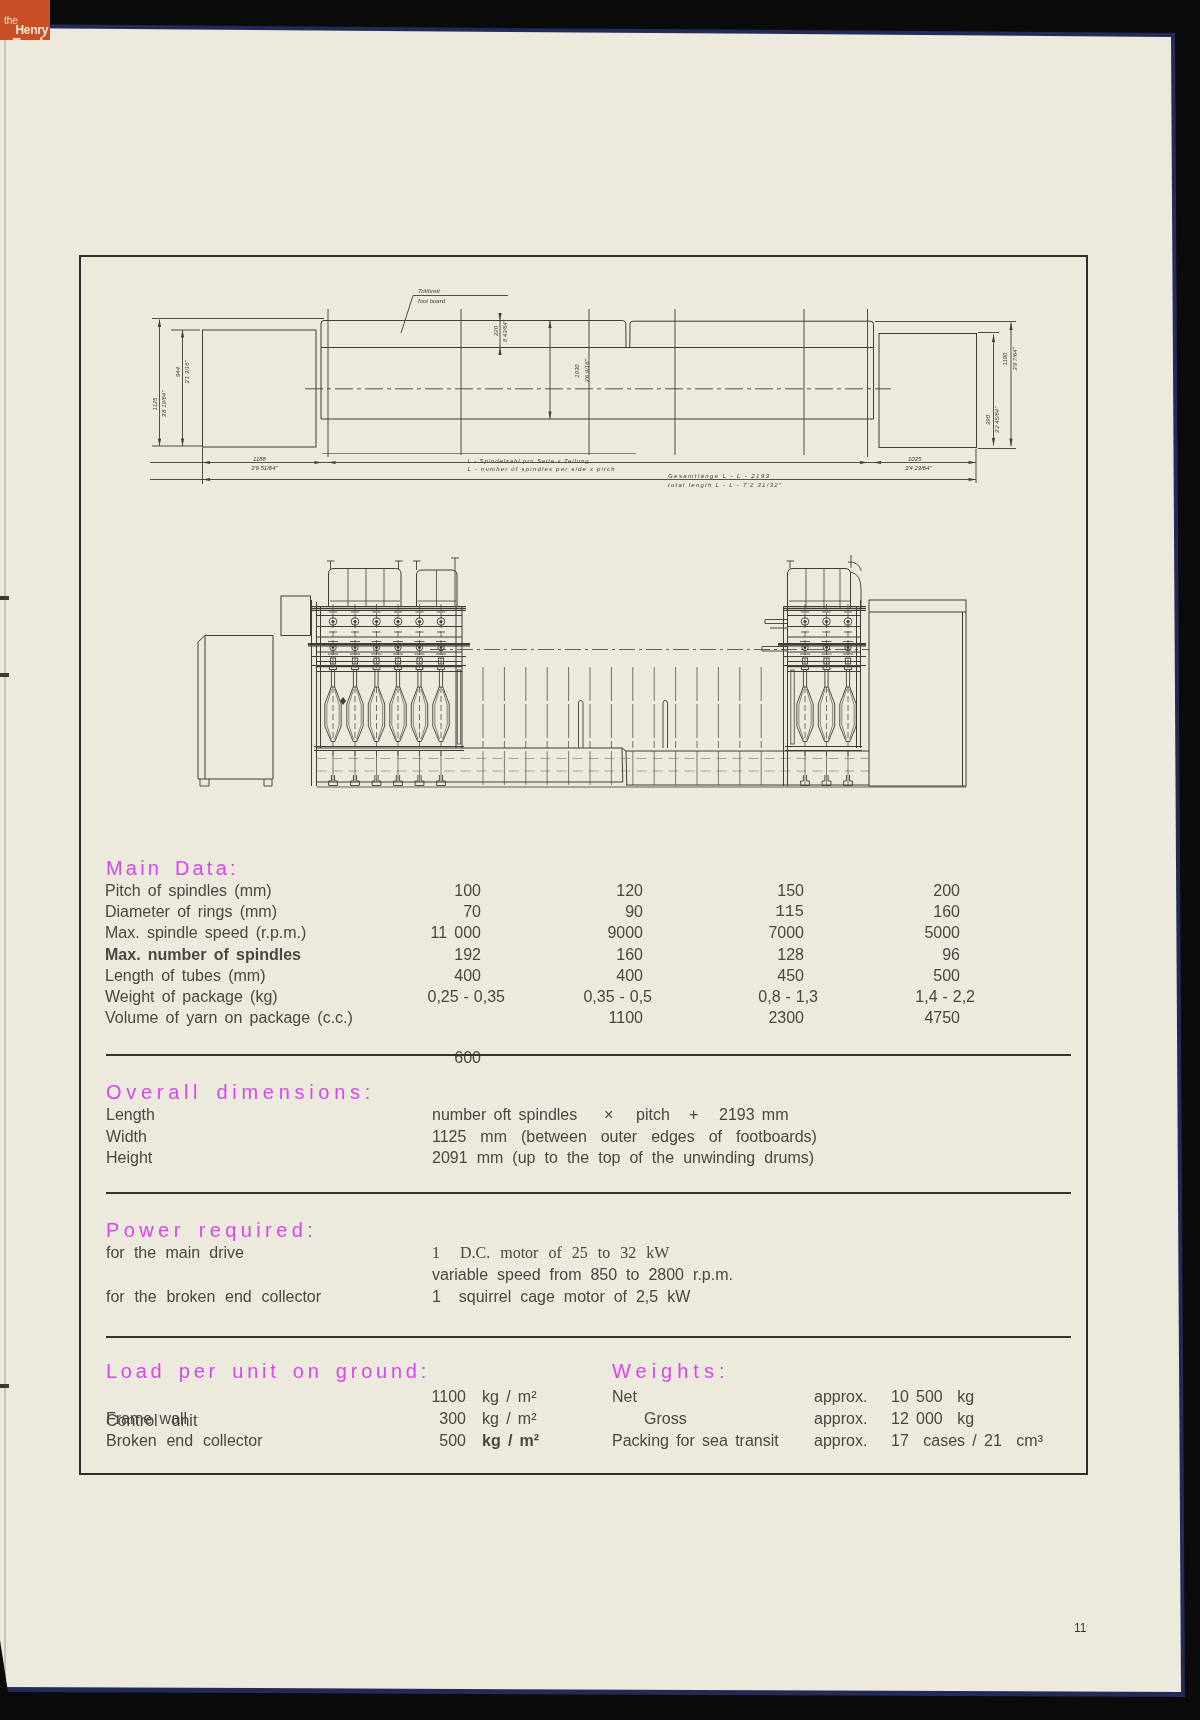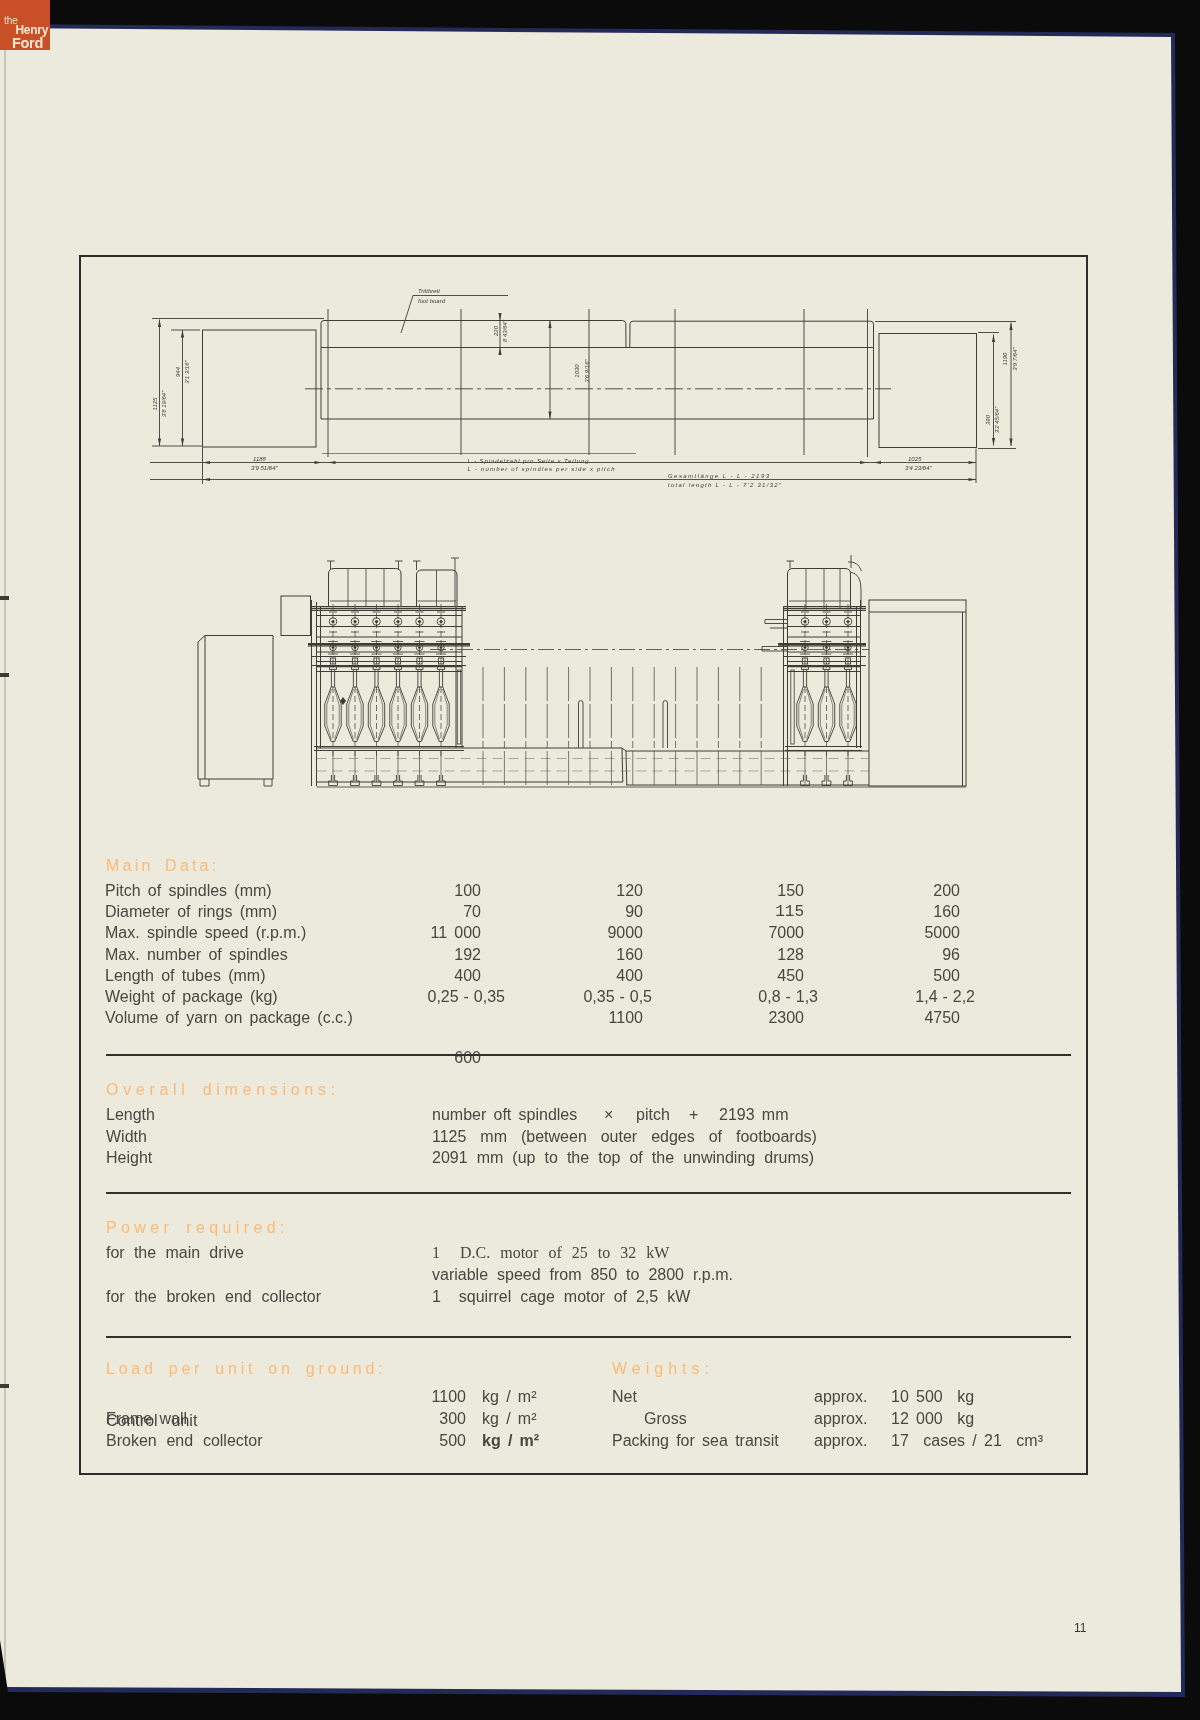--- a/index.html
+++ b/index.html
@@ -1,19 +1,19 @@
 <!DOCTYPE html>
 <html><head>
 <meta charset="utf-8">
 <style>
   html,body{margin:0;padding:0;}
   body{width:1200px;height:1720px;background:#0b0b0b;position:relative;
        font-family:"Liberation Sans",sans-serif;overflow:hidden;}
   .abs{position:absolute;}
-  .hdr{position:absolute;font-size:16px;line-height:1;letter-spacing:3.2px;word-spacing:4px;color:#fdba74;}
+  .hdr{position:absolute;font-size:20px;line-height:1;letter-spacing:3.2px;word-spacing:4px;color:#d946ef;}
   .txt{position:absolute;font-size:16px;line-height:1;word-spacing:2.8px;color:#4a4741;}
   .rr{position:absolute;transform:translateX(-100%);}
   .rule{position:absolute;height:1.6px;background:#34322e;left:106px;width:965px;}
 </style>
 </head>
 <body>
 
 <div class="abs" style="left:0;top:0;width:1200px;height:1720px;background:#232a58;
      clip-path:polygon(0px 24px,1175px 33px,1185px 1697px,0px 1692px);"></div>
 
@@ -23,21 +23,21 @@
 <div class="abs" style="left:4px;top:30px;width:1.5px;height:1658px;background:#c9c5b4;"></div>
 
 <div class="abs" style="left:0;top:1640px;width:8px;height:60px;background:#0b0b0b;clip-path:polygon(0 0,8px 52px,0 52px);"></div>
 
 <div class="abs" style="left:0;top:596px;width:9px;height:4px;background:#3c3a34;"></div>
 
 <div class="abs" style="left:0;top:673px;width:9px;height:4px;background:#3c3a34;"></div>
 
 <div class="abs" style="left:0;top:1384px;width:9px;height:4px;background:#3c3a34;"></div>
 
-<div class="abs" style="left:0;top:0;width:50px;height:50px;background:#c94f26;">
+<div class="abs" style="left:0;top:0;width:50px;height:40px;background:#c94f26;">
   <span class="abs" style="left:4px;top:15px;font-size:10px;color:#f0ddc8;">the</span>
   <span class="abs" style="left:15.5px;top:23px;font-size:12px;font-weight:bold;letter-spacing:-0.3px;color:#f6e8d5;">Henry</span>
   <span class="abs" style="left:12px;top:34.5px;font-size:14.5px;font-weight:bold;letter-spacing:-0.3px;color:#f6e8d5;">Ford</span>
 </div>
 
 <div class="abs" style="left:79px;top:255px;width:1005px;height:1216px;border:2px solid #2f2d29;"></div>
 
 <svg class="abs" style="left:0;top:0;" width="1200" height="1720" viewBox="0 0 1200 1720">
   <g stroke="#3f3d36" fill="none" stroke-width="1">
 
@@ -236,21 +236,21 @@
 <div class="txt" style="left:105px;top:904px;">Diameter of rings (mm)</div>
 <div class="txt rr" style="left:481px;top:904px;">70</div>
 <div class="txt rr" style="left:643px;top:904px;">90</div>
 <div class="txt rr" style="left:804px;top:904px;font-family:Liberation Mono, monospace;">115</div>
 <div class="txt rr" style="left:960px;top:904px;">160</div>
 <div class="txt" style="left:105px;top:925px;">Max. spindle speed (r.p.m.)</div>
 <div class="txt rr" style="left:481px;top:925px;">11 000</div>
 <div class="txt rr" style="left:643px;top:925px;">9000</div>
 <div class="txt rr" style="left:804px;top:925px;">7000</div>
 <div class="txt rr" style="left:960px;top:925px;">5000</div>
-<div class="txt" style="left:105px;top:947px;">Max. number of spindles</div>
+<div class="txt" style="left:105px;top:947px;font-weight:bold;">Max. number of spindles</div>
 <div class="txt rr" style="left:481px;top:947px;">192</div>
 <div class="txt rr" style="left:643px;top:947px;">160</div>
 <div class="txt rr" style="left:804px;top:947px;">128</div>
 <div class="txt rr" style="left:960px;top:947px;">96</div>
 <div class="txt" style="left:105px;top:968px;">Length of tubes (mm)</div>
 <div class="txt rr" style="left:481px;top:968px;">400</div>
 <div class="txt rr" style="left:643px;top:968px;">400</div>
 <div class="txt rr" style="left:804px;top:968px;">450</div>
 <div class="txt rr" style="left:960px;top:968px;">500</div>
 <div class="txt" style="left:105px;top:989px;">Weight of package (kg)</div>

